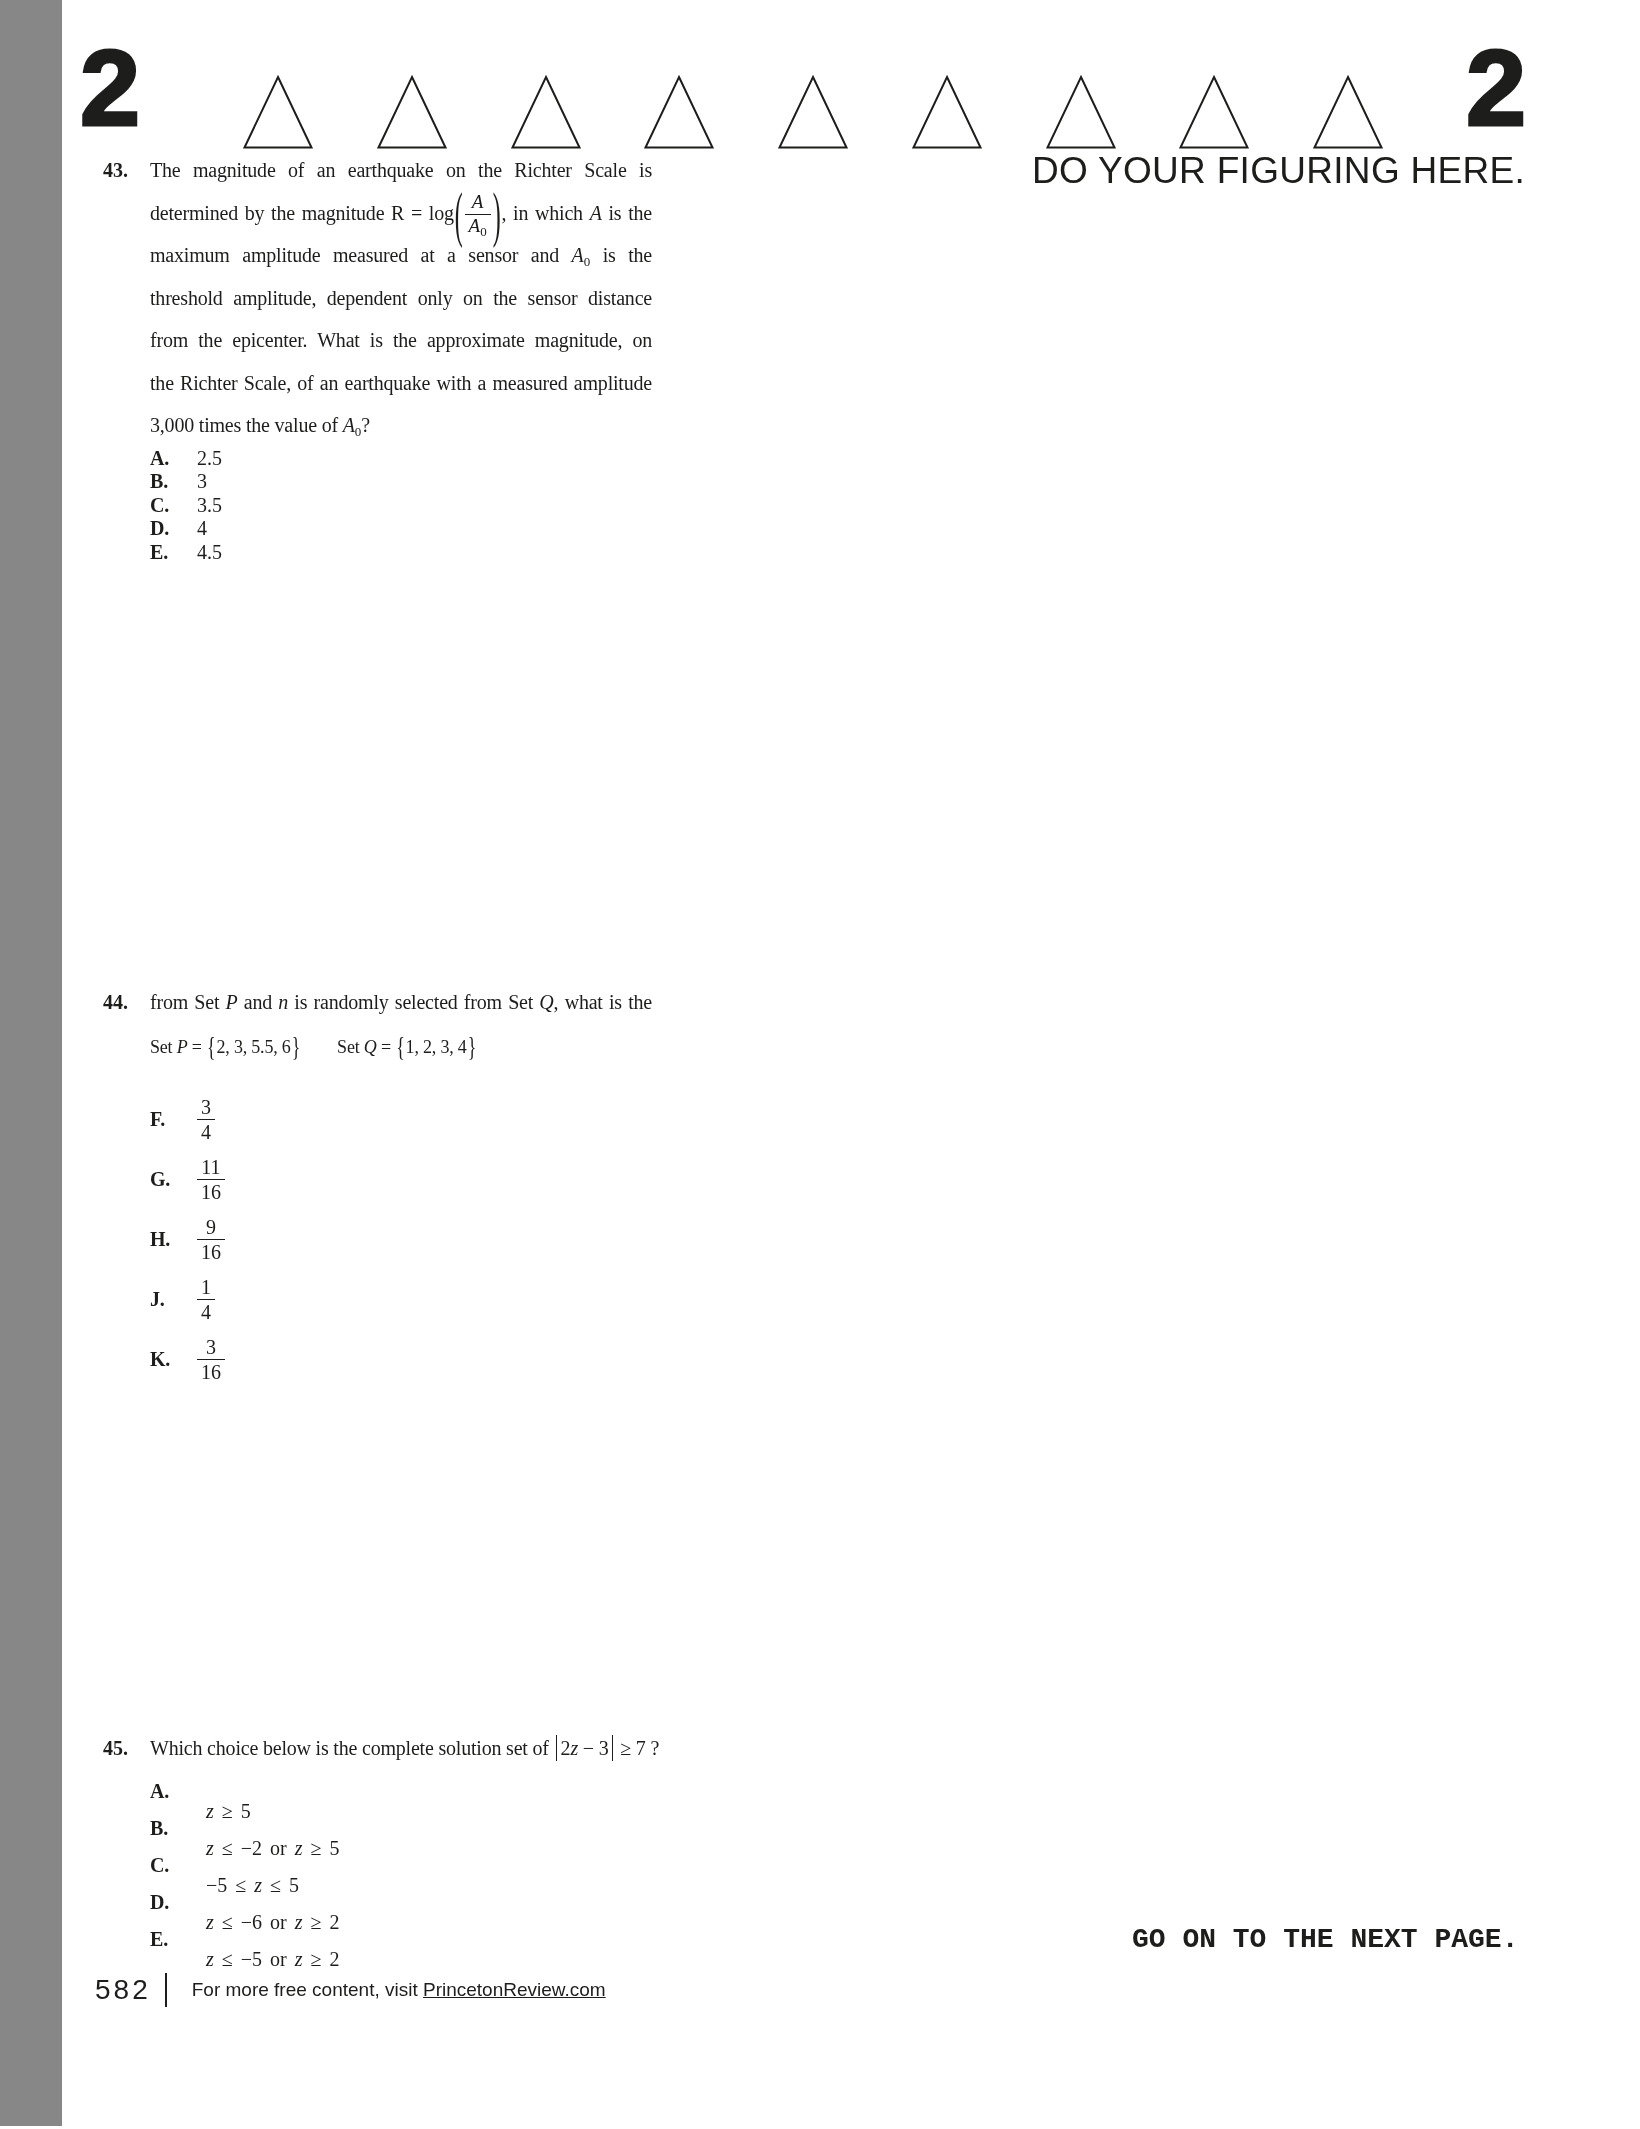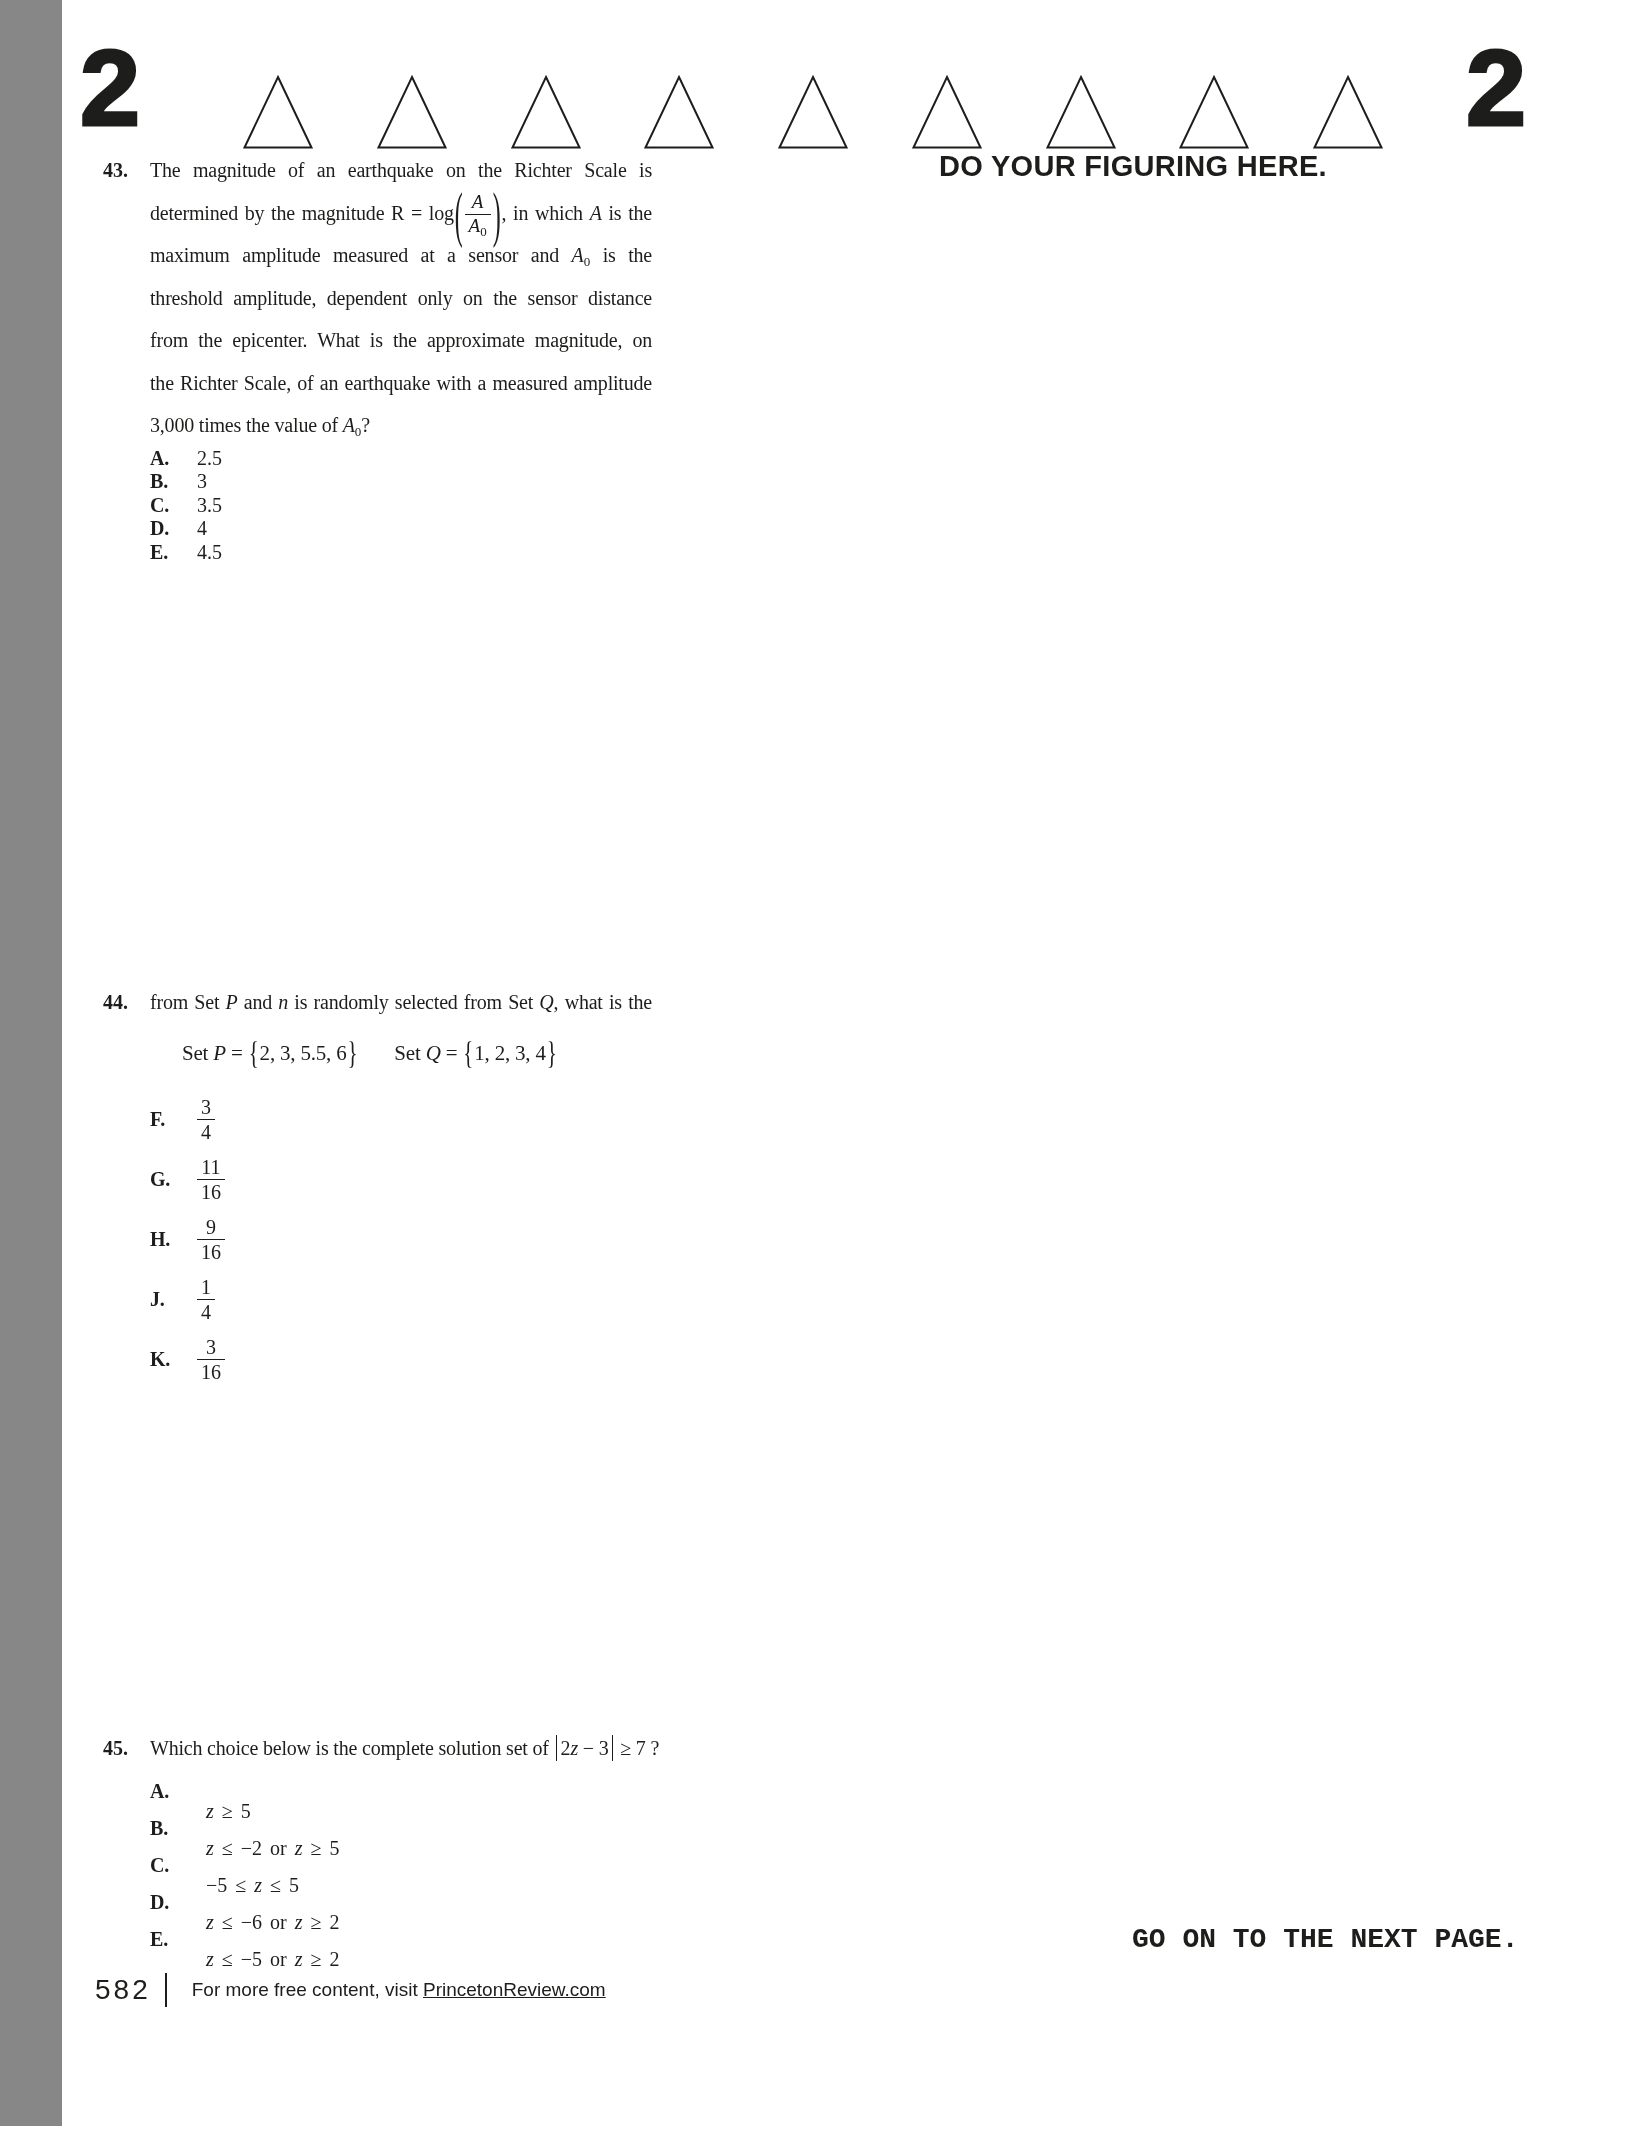--- a/index.html
+++ b/index.html
@@ -17,22 +17,22 @@
   }
   .secnum.left{left:80px;}
   .secnum.right{left:1466px;}
   .tri-row{
     position:absolute;left:242px;top:74px;width:1142px;height:76px;
     display:flex;justify-content:space-between;align-items:flex-end;
   }
   .tri-row svg{display:block;}
 
   .figuring{
-    position:absolute;left:939px;top:150px;
-    font-family:"Liberation Sans",sans-serif;font-weight:bold;font-size:29px;
+    position:absolute;left:1032px;top:150px;
+    font-family:"Liberation Sans",sans-serif;font-weight:normal;font-size:37px;
     letter-spacing:0.3px;
   }
 
   
   .q{position:absolute;left:103px;}
   .qnum{position:absolute;left:0;top:0;font-weight:bold;font-size:20px;line-height:42.5px;}
   .qnum.tight{line-height:33px;}
   .qnum.t45{line-height:34px;}
   .qbody{margin-left:47px;width:502px;font-size:20px;letter-spacing:-0.2px;}
   .qbody.wide{width:640px;}
@@ -59,21 +59,21 @@
   .frac.inline{margin:-12px 1px;}
   .fnum{display:block;padding:0 4px;text-align:center;}
   .fden{display:block;border-top:1.7px solid #1d1d1b;padding:0 4px;text-align:center;}
 
   
   .choices43{margin-top:0px;}
   .row43{display:flex;height:23.5px;line-height:23.5px;}
   .cletter{width:47px;font-weight:bold;}
   .cvalue{letter-spacing:0;}
 
-  .sets44{margin-top:6px;height:44px;line-height:56px;font-size:21px;margin-left:32px;}
+  .sets44{margin-top:6px;height:44px;line-height:44px;font-size:18px;}
   .choices44{margin-top:20px;}
   .row44{display:flex;align-items:center;height:60px;}
   .cfrac{font-size:20px;}
 
   .stem45{height:34px;line-height:34px;}
   .abs{border-left:1.8px solid #1d1d1b;border-right:1.8px solid #1d1d1b;padding:2px 4px;margin:0 2px;}
   .choices45{margin-top:8px;}
   .row45{display:flex;height:37px;line-height:37px;}
   .cletter45{width:56px;font-weight:bold;}
   .cvalue45{word-spacing:3px;letter-spacing:0;margin-top:20px;}

